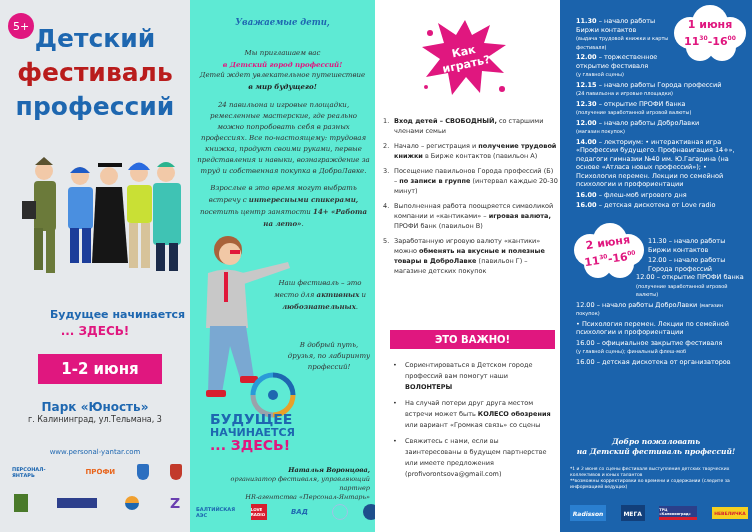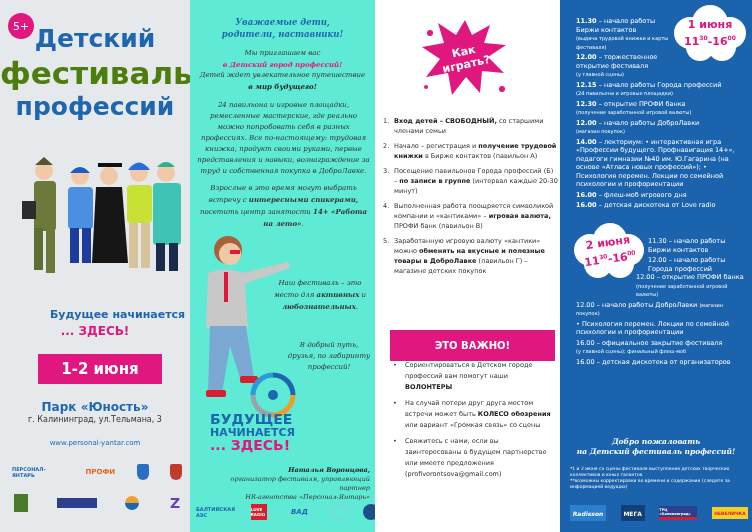--- a/index.html
+++ b/index.html
@@ -6,31 +6,31 @@
   html, body { width: 752px; height: 532px; overflow: hidden; background: #ffffff; }
   body { font-family: "DejaVu Sans", sans-serif; position: relative; }
 
   
   .p1 { position: absolute; left: 0; top: 0; width: 190px; height: 532px; background: #e6e9ec; }
   .age-badge { position: absolute; left: 8px; top: 13px; width: 26px; height: 26px; border-radius: 50%;
     background: #e0177f; color: #fff; font-size: 11px; display: flex; align-items: center; justify-content: center; }
   .title { position: absolute; left: 0; top: 22px; width: 190px; text-align: center; font-weight: bold;
     font-family: "DejaVu Sans", sans-serif; line-height: 34px; }
   .title .l1, .title .l3 { color: #1e67b0; font-size: 25px; display: block; }
-  .title .l2 { color: #4d7c0f; font-size: 31px; display: block; }
+  .title .l2 { color: #b91c1c; font-size: 25px; display: block; }
   .kids-photo { position: absolute; left: 14px; top: 143px; width: 170px; height: 135px; }
   .tagline { position: absolute; left: 0; top: 306px; width: 190px; text-align: center; font-weight: bold; font-size: 11px; line-height: 17px; }
   .tagline .t1 { color: #1e67b0; display: block; padding-left: 45px; }
   .tagline .t2 { color: #e0177f; display: block; font-size: 12px; }
   .date-box { position: absolute; left: 38px; top: 354px; width: 124px; height: 30px; background: #e0177f; color: #fff;
     font-weight: bold; font-size: 15px; display: flex; align-items: center; justify-content: center; }
   .park { position: absolute; left: 0; top: 400px; width: 190px; text-align: center; }
   .park .name { color: #1e67b0; font-weight: bold; font-size: 12px; display: block; }
   .park .addr { color: #333; font-size: 8px; display: block; margin-top: 1px; }
-  .website { position: absolute; left: 0; top: 439px; width: 190px; text-align: center; font-size: 7px; color: #1e67b0; }
+  .website { position: absolute; left: 0; top: 448px; width: 190px; text-align: center; font-size: 7px; color: #1e67b0; }
   .logo-row { position: absolute; display: flex; align-items: center; }
   .logo { display: flex; align-items: center; justify-content: center; font-size: 5px; font-weight: bold; }
 
   
   .p2 { position: absolute; left: 190px; top: 0; width: 185px; height: 532px; background: #5eead4; }
   .serif { font-family: "DejaVu Serif", serif; font-style: italic; }
   .greet { position: absolute; left: 0; top: 16px; width: 185px; text-align: center; color: #1e67b0; font-weight: bold; font-size: 8.5px; line-height: 12px; }
   .invite { position: absolute; left: 4px; top: 48px; width: 177px; text-align: center; font-size: 7px; line-height: 11px; color: #333; }
   .invite .pink { color: #e0177f; font-weight: bold; }
   .invite b { color: #222; }
@@ -48,21 +48,21 @@
   .signature b { color: #222; }
 
   
   .p3 { position: absolute; left: 375px; top: 0; width: 185px; height: 532px; background: #fff; }
   .splash { position: absolute; left: 45px; top: 15px; width: 90px; height: 85px; }
   .splash-text { position: absolute; left: 55px; top: 45px; width: 70px; text-align: center; color: #fff; font-weight: bold; font-size: 11px; line-height: 13px; transform: rotate(-12deg); }
   .steps { position: absolute; left: 8px; top: 116px; width: 175px; list-style: none; }
   .steps li { display: flex; font-size: 6.5px; line-height: 10px; color: #333; margin-bottom: 5px; }
   .steps .num { width: 11px; flex-shrink: 0; }
   .steps b { color: #222; }
-  .important-bar { position: absolute; left: 15px; top: 330px; width: 165px; height: 31px; background: #e0177f; color: #fff; font-weight: bold; font-size: 10px;
+  .important-bar { position: absolute; left: 15px; top: 330px; width: 165px; height: 19px; background: #e0177f; color: #fff; font-weight: bold; font-size: 10px;
     display: flex; align-items: center; justify-content: center; }
   .bullets { position: absolute; left: 18px; top: 360px; width: 162px; list-style: none; }
   .bullets li { display: flex; font-size: 6.5px; line-height: 11px; color: #333; margin-bottom: 5px; }
   .bullets .dot { width: 12px; flex-shrink: 0; }
   .bullets b { color: #222; }
 
   
   .p4 { position: absolute; left: 560px; top: 0; width: 192px; height: 532px; background: #1b63ac; color: #fff; }
   .sched { position: absolute; font-size: 6.5px; line-height: 8.5px; }
   .sched .row { margin-bottom: 2px; }
@@ -142,21 +142,20 @@
     <div class="logo" style="width:14px;height:18px;background:#4a7a2a;"></div>
     <div class="logo" style="width:40px;height:10px;background:#2d3f8c;"></div>
     <div class="logo" style="width:14px;height:14px;border-radius:50%;background:linear-gradient(#f0a030 50%,#1e67b0 50%);"></div>
     <div class="logo" style="width:14px;height:16px;color:#6a3fb0;font-size:14px;">Z</div>
   </div>
 </section>
 
 <section class="p2">
   <div class="greet serif">
     <div>Уважаемые дети,</div>
-    <div>родители, наставники!</div>
   </div>
 
   <div class="invite serif">
     <div>Мы приглашаем вас</div>
     <div class="pink">в Детский город профессий!</div>
     <div>Детей ждет увлекательное путешествие</div>
     <div><b>в мир будущего!</b></div>
   </div>
 
   <div class="pavil serif">24 павильона и игровые площадки, ремесленные мастерские, где реально можно попробовать себя в разных профессиях. Все по-настоящему: трудовая книжка, продукт своими руками, первые представления и навыки, вознаграждение за труд и собственная покупка в ДоброЛавке.</div>

